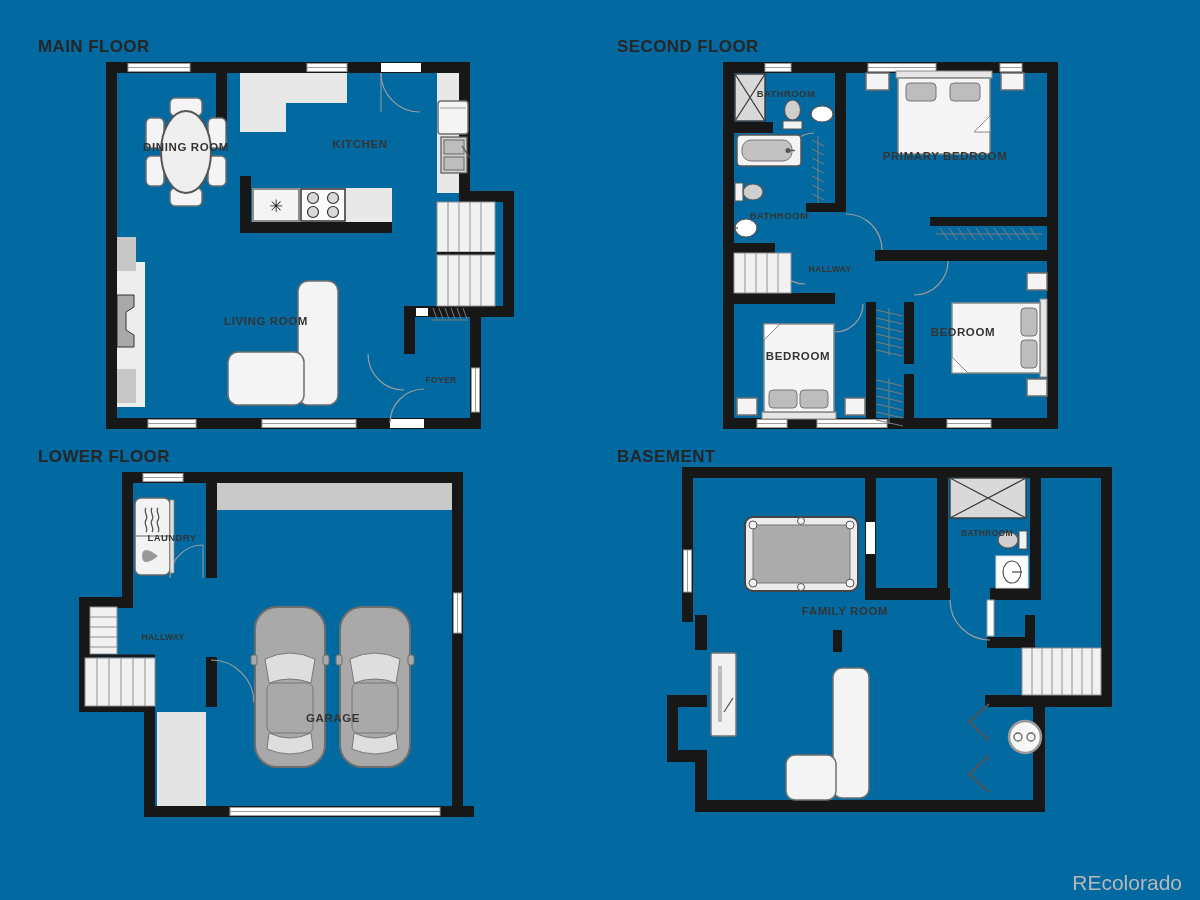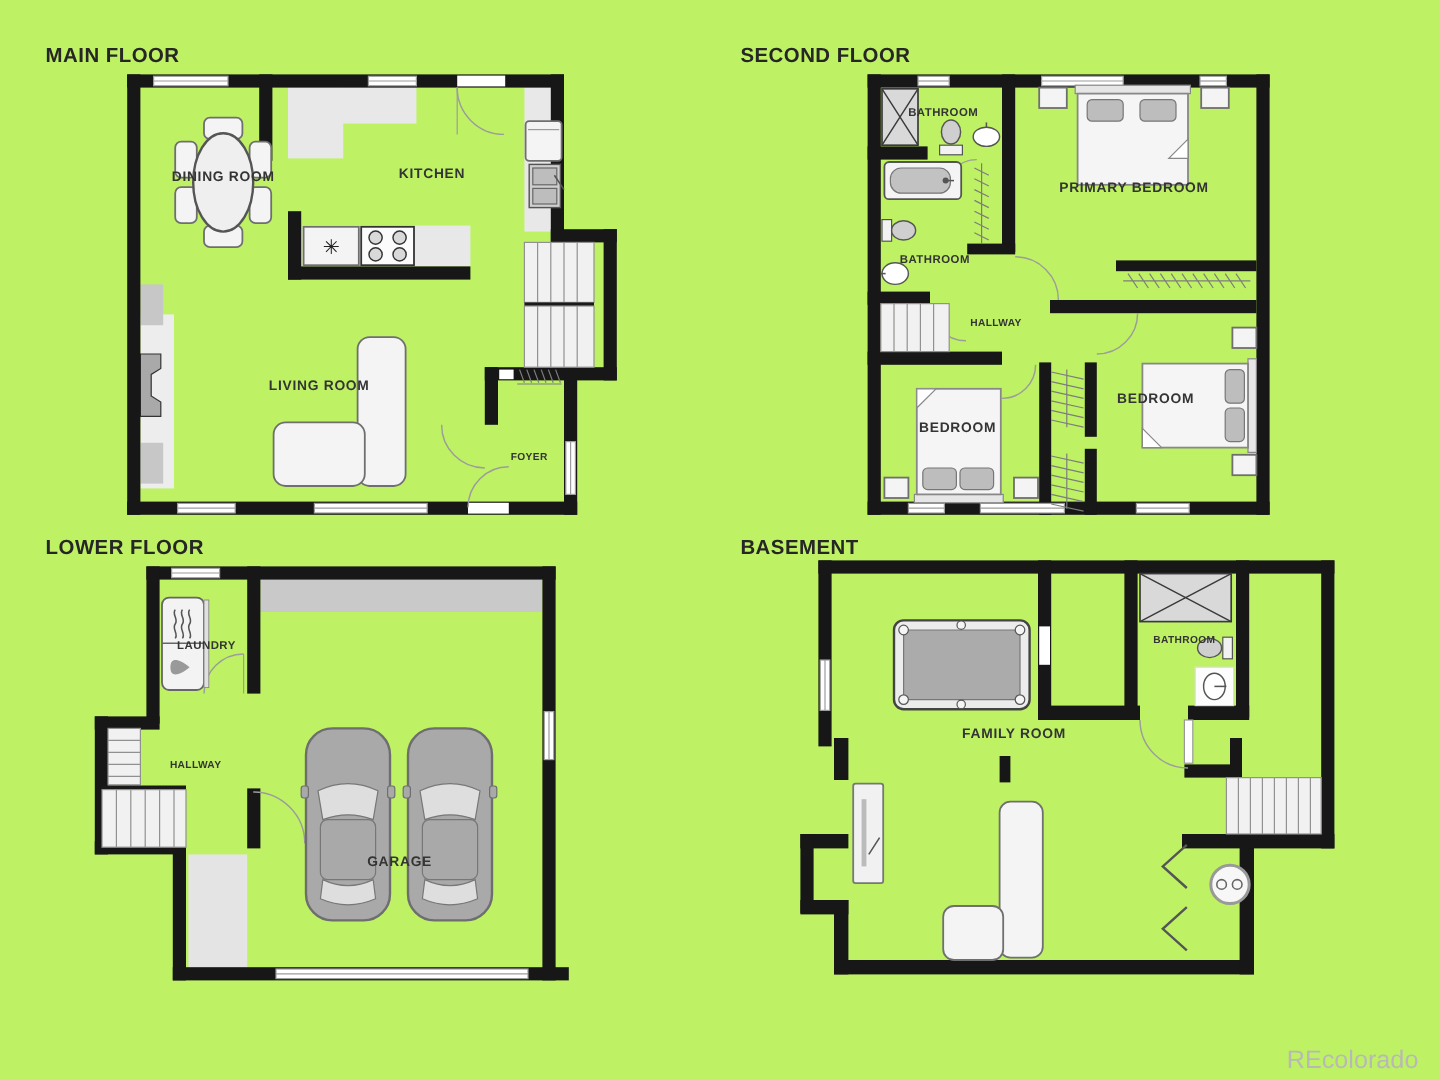--- a/index.html
+++ b/index.html
@@ -1,16 +1,16 @@
 <!DOCTYPE html>
 <html><head>
 <meta charset="utf-8">
 <style>
   html,body{margin:0;padding:0;background:#ffffff;}
-  #sheet{position:relative;width:1200px;height:900px;background:#bef264;overflow:hidden;
+  #sheet{position:relative;width:1200px;height:900px;background:#0369a1;overflow:hidden;
          font-family:"Liberation Sans",sans-serif;}
   svg text{user-select:none;}
   .wall{fill:#171717;}
   .window{fill:#ffffff;stroke:#9c9c9c;stroke-width:1;}
   .wline{stroke:#9c9c9c;stroke-width:1;fill:none;}
   .counter{fill:#e8e8e8;}
   .furn{fill:#f4f4f4;stroke:#6f6f6f;stroke-width:1.5;}
   .stair{fill:#f1f1f1;stroke:#919191;stroke-width:1;}
   .tread{stroke:#919191;stroke-width:1;fill:none;}
   .arc{stroke:#9c9c9c;stroke-width:1.2;fill:none;}

